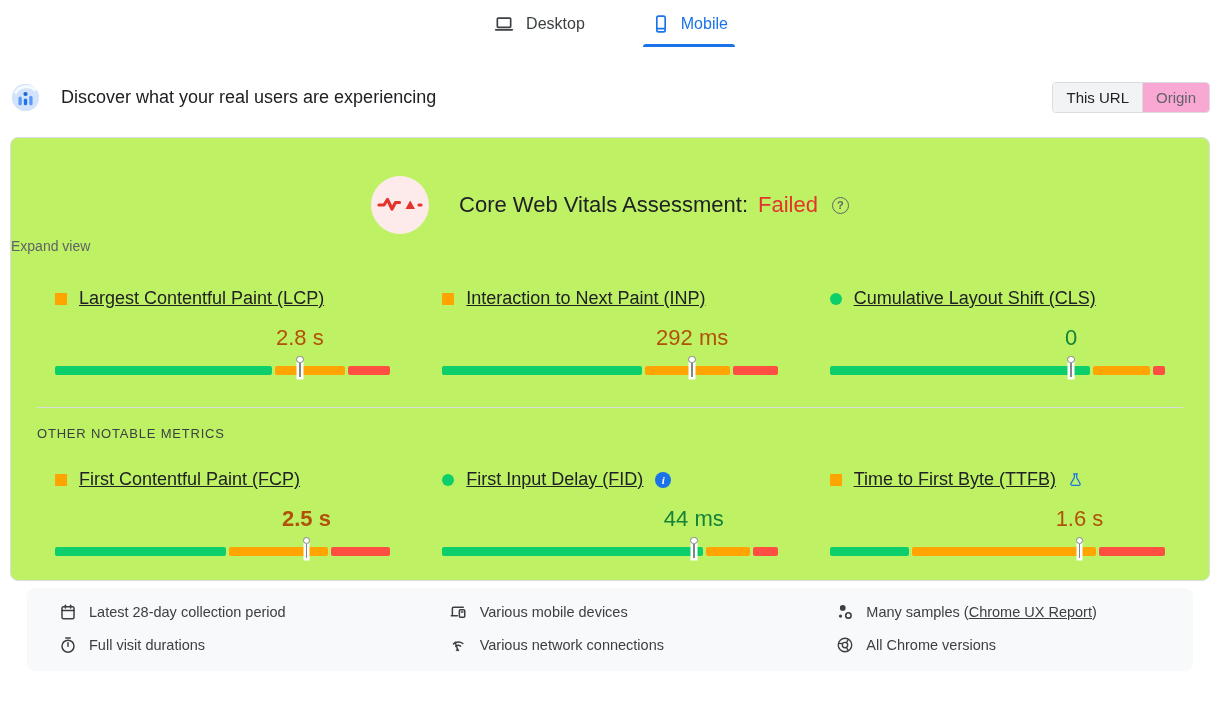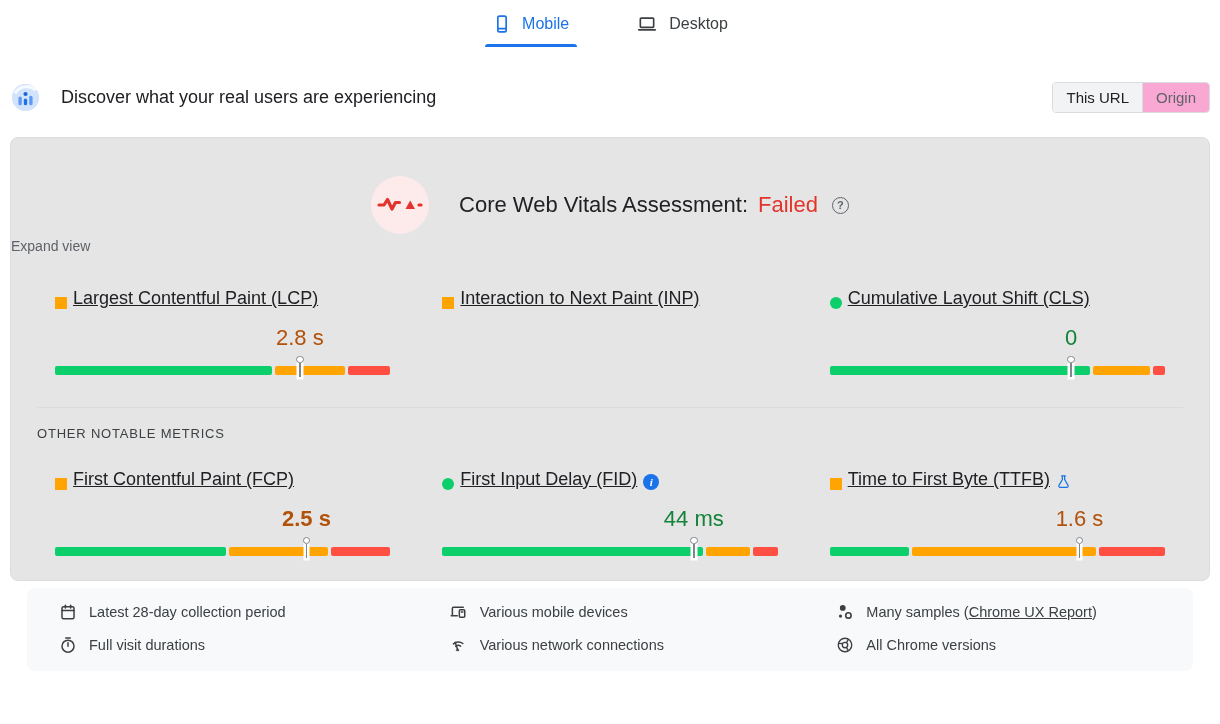--- a/index.html
+++ b/index.html
@@ -17,35 +17,35 @@
   
   .header-row { margin:26px 10px 0 12px; display:flex; align-items:center; }
   .crux-badge { width:27px; height:27px; border-radius:50%; background:#d2e3fc; margin-right:22px; flex:0 0 auto; }
   .page-title { font-size:18px; color:#202124; }
   .seg-control { margin-left:auto; display:flex; border:1px solid #dadce0; border-radius:4px; overflow:hidden; height:31px; }
   .seg-btn { font-size:15px; padding:0 13px; display:flex; align-items:center; cursor:pointer; background:#f9a8d4; color:#5f6368; border:none; }
   .seg-btn.selected { background:#f1f3f4; color:#202124; }
   .seg-btn + .seg-btn { border-left:1px solid #dadce0; }
 
   
-  .card { margin:24px 10px 0; height:444px; border:1px solid #dadce0; border-radius:8px; background:#e5e5e5; }
+  .card { margin:24px 10px 0; height:444px; border:1px solid #dadce0; border-radius:8px; background:#bef264; }
 
   .cwv-header { margin-top:38px; display:flex; justify-content:center; align-items:center; gap:30px; }
   .cwv-icon-circle { width:58px; height:58px; border-radius:50%; background:var(--cwv-icon-bg);
     display:flex; align-items:center; justify-content:center; }
   .cwv-title-wrap { display:flex; align-items:center; gap:10px; font-size:22px; }
   .cwv-status { color:var(--failed-red); }
   .help-icon { width:17px; height:17px; border:1.5px solid #5f6368; border-radius:50%; color:#5f6368;
     font-size:11px; font-weight:700; display:flex; align-items:center; justify-content:center; margin-left:4px; cursor:pointer; }
   .expand-row { display:flex; justify-content:flex-start; padding-right:32px; margin-top:4px; }
   .expand-link { font-size:14px; color:#5f6368; cursor:pointer; }
 
   .metrics-grid { margin-top:34px; padding:0 44px; display:grid; grid-template-columns:1fr 1fr 1fr; column-gap:52px; }
 
-  .metric-head { display:flex; align-items:flex-end; gap:6px; }
+  .metric-head { display:flex; align-items:center; gap:12px; }
   .bullet { width:12px; height:12px; flex:0 0 auto; }
   .bullet.good { border-radius:50%; background:var(--good-green); }
   .bullet.needs-improvement { background:var(--ni-orange); }
   .metric-link { font-size:18px; color:#202124; text-decoration:underline; cursor:pointer; white-space:nowrap; }
   .badge { display:none; }
   .badge.show { display:inline-flex; }
   .info-badge { width:16px; height:16px; border-radius:50%; background:var(--accent-blue); color:#fff;
     font-size:11px; font-style:italic; font-weight:700; align-items:center; justify-content:center;
     font-family:"Liberation Serif", serif; cursor:pointer; }
 
@@ -75,42 +75,42 @@
   .footer-item { display:flex; align-items:center; gap:12px; font-size:14.5px; color:#3c4043; }
   .footer-item svg { flex:0 0 auto; }
   .footer-link { color:#3c4043; text-decoration:underline; cursor:pointer; }
 
   svg { display:block; }
 </style>
 </head>
 <body>
 
 <div class="top-tabs">
+  <div class="tab">
+    <div class="tab-inner">
+      <span>
+        <svg width="24" height="20" viewBox="0 0 24 24" fill="none" stroke="#3c4043" stroke-width="2" stroke-linecap="round">
+          <rect x="4" y="5" width="16" height="11" rx="1"></rect>
+          <line x1="2" y1="19" x2="22" y2="19"></line>
+        </svg>
+      </span>
+      <span>Desktop</span>
+    </div>
+  </div>
   <div class="tab selected">
     <div class="tab-inner">
       <span>
         <svg width="20" height="20" viewBox="0 0 24 24" fill="none" stroke="#1a73e8" stroke-width="2" stroke-linecap="round">
           <rect x="7" y="2.5" width="10" height="19" rx="2"></rect>
           <line x1="8" y1="17.5" x2="16" y2="17.5"></line>
         </svg>
       </span>
       <span>Mobile</span>
     </div>
     <div class="tab-underline"></div>
-  </div>
-  <div class="tab">
-    <div class="tab-inner">
-      <span>
-        <svg width="24" height="20" viewBox="0 0 24 24" fill="none" stroke="#3c4043" stroke-width="2" stroke-linecap="round">
-          <rect x="4" y="5" width="16" height="11" rx="1"></rect>
-          <line x1="2" y1="19" x2="22" y2="19"></line>
-        </svg>
-      </span>
-      <span>Desktop</span>
-    </div>
   </div>
 </div>
 
 <div class="header-row">
   <div class="crux-badge">
     <svg width="27" height="27" viewBox="0 0 26 26">
       <circle cx="13" cy="13" r="13" fill="#d2e3fc"></circle>
       <path d="M3 9 a13 13 0 0 1 20 -3" fill="none" stroke="#ffffff" stroke-width="3" opacity="0.8"></path>
       <rect x="6.2" y="12" width="3.2" height="8.5" rx="1.6" fill="#5e97f6"></rect>
       <rect x="11.4" y="14" width="3.2" height="6.5" rx="1.6" fill="#1a73e8"></rect>
@@ -165,20 +165,32 @@
         <div class="marker-dot"></div>
       </div>
     </div>
   </div>
       <div class="metric">
     <div class="metric-head">
       <span class="bullet needs-improvement"></span>
       <a class="metric-link">Interaction to Next Paint (INP)</a>
 
     </div>
+    <div class="bar-area">
+      <div class="metric-value needs-improvement" style="left: 74.5%;">292 ms</div>
+      <div class="bar">
+        <div class="seg g" style="flex: 60.5 0 0px;"></div>
+        <div class="seg o" style="flex: 26 0 0px;"></div>
+        <div class="seg r" style="flex: 13.5 0 0px;"></div>
+      </div>
+      <div class="marker" style="left: 74.5%;">
+        <div class="marker-stem"></div>
+        <div class="marker-dot"></div>
+      </div>
+    </div>
   </div>
       <div class="metric">
     <div class="metric-head">
       <span class="bullet good"></span>
       <a class="metric-link">Cumulative Layout Shift (CLS)</a>
 
     </div>
     <div class="bar-area">
       <div class="metric-value good" style="left: 72%;">0</div>
       <div class="bar">

